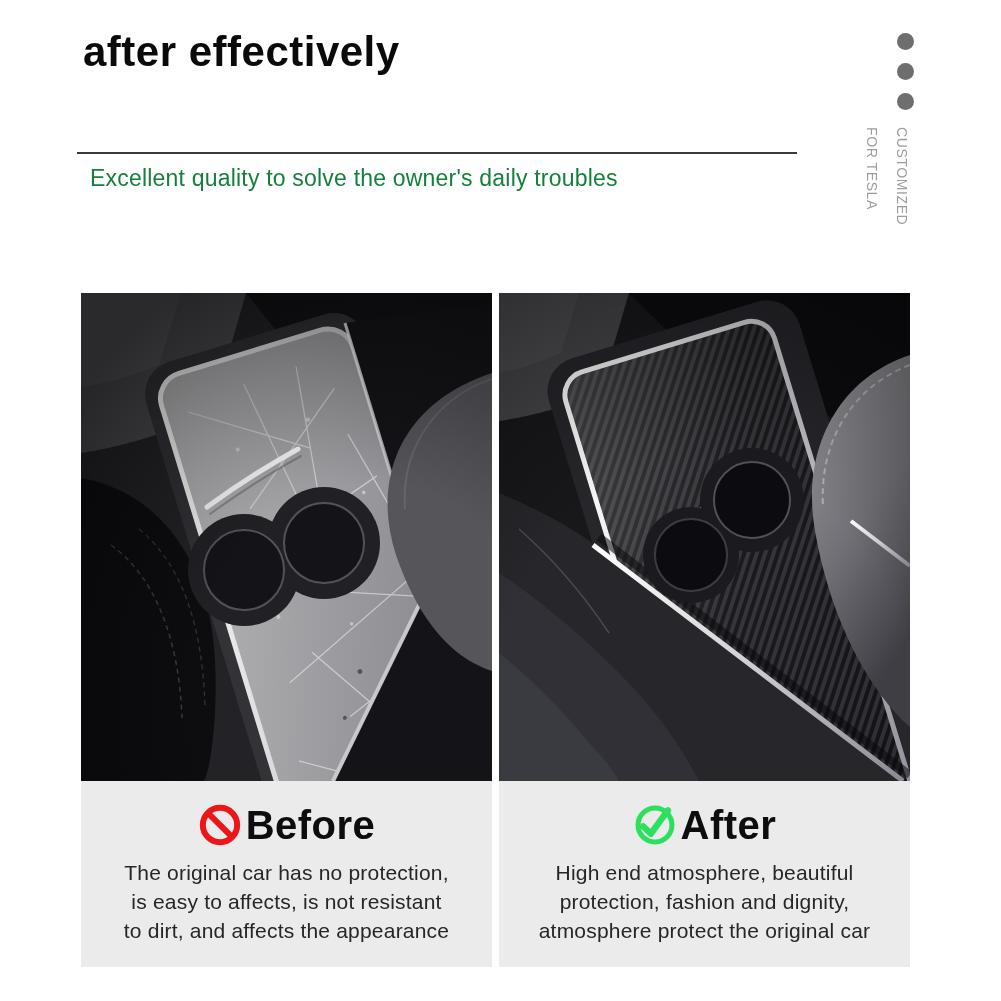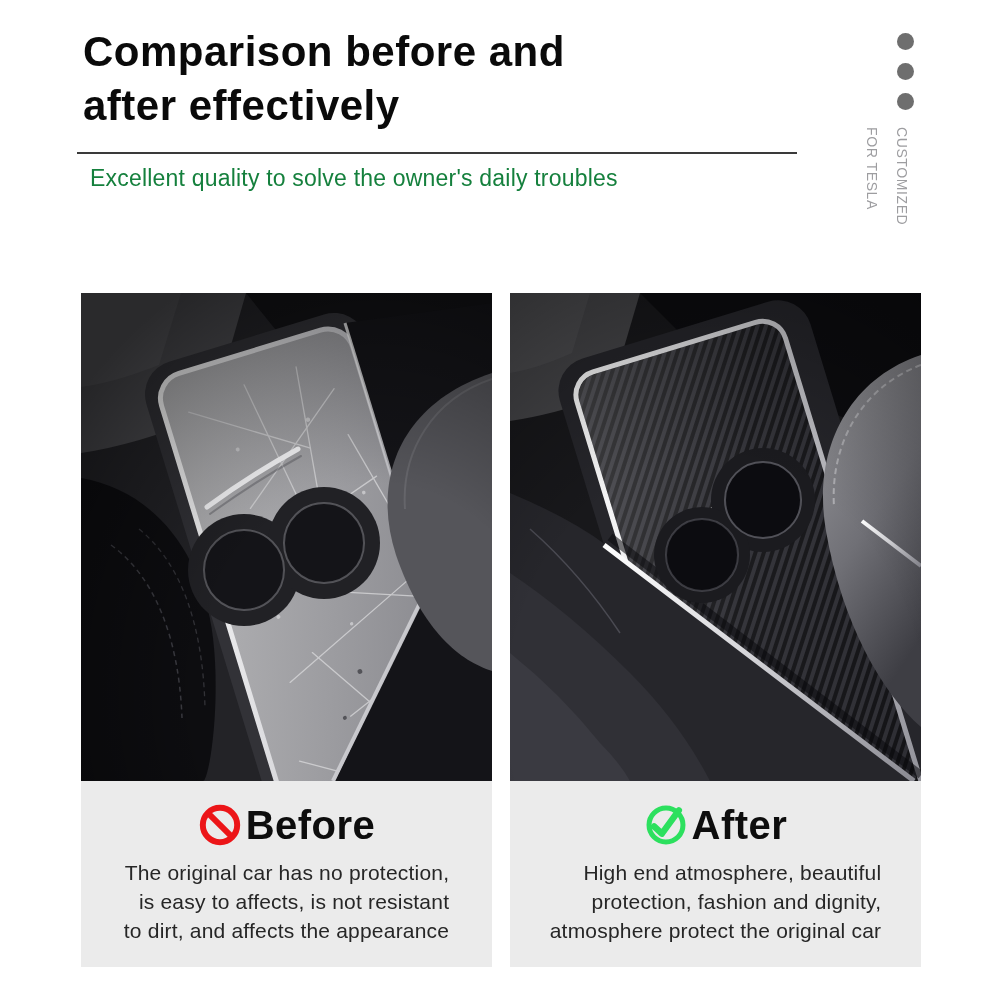--- a/index.html
+++ b/index.html
@@ -17,41 +17,40 @@
   
   .dots{position:absolute;top:33px;right:87px;display:flex;flex-direction:column;gap:13px;}
   .dot{width:17px;height:17px;border-radius:50%;background:var(--dots,#6e6e6e);}
   .vtext{position:absolute;top:127px;right:84px;writing-mode:vertical-rl;
          font-size:14px;line-height:30px;letter-spacing:.6px;color:var(--vertical-text,#9d9da0);}
   .vtext span{display:block;}
 
   
   .col{position:absolute;top:293px;width:411px;}
   .col-before{left:81px;}
-  .col-after{left:510px;}
+  .col-after{left:499px;}
   .photo{width:411px;height:488px;overflow:hidden;background:#1a1a1c;}
   .photo svg{display:block;width:100%;height:100%;}
   .caption{width:411px;height:186px;background:var(--caption-panel-bg,#ebebeb);
            box-sizing:border-box;padding-top:20px;}
   .caption-head{display:flex;align-items:center;justify-content:center;gap:4px;height:48px;}
   .badge{width:44px;height:44px;display:block;flex:0 0 auto;}
   .icon-prohibit{color:var(--accent-red,#ec1518);}
   .icon-check{color:var(--accent-green,#2ce05e);}
   .caption-label{font-size:40px;font-weight:700;color:#0d0d0d;letter-spacing:.5px;}
-  .caption-text{margin:9px auto 16px;width:max-content;text-align:right;font-size:21px;line-height:29px;
+  .caption-text{margin:9px auto 16px;width:max-content;text-align:center;font-size:21px;line-height:29px;
                 color:var(--body-text,#262626);letter-spacing:.2px;}
   .caption-text span{display:block;}
 </style>
 </head>
 <body>
 
 <div class="page">
 
   <h1 class="title">
-    <span>Comparison before and</span>
     <span>after effectively</span>
   </h1>
   <div class="divider"></div>
   <p class="subtitle">Excellent quality to solve the owner's daily troubles</p>
 
   <div class="dots">
     <span class="dot"></span>
     <span class="dot"></span>
     <span class="dot"></span>
   </div>

